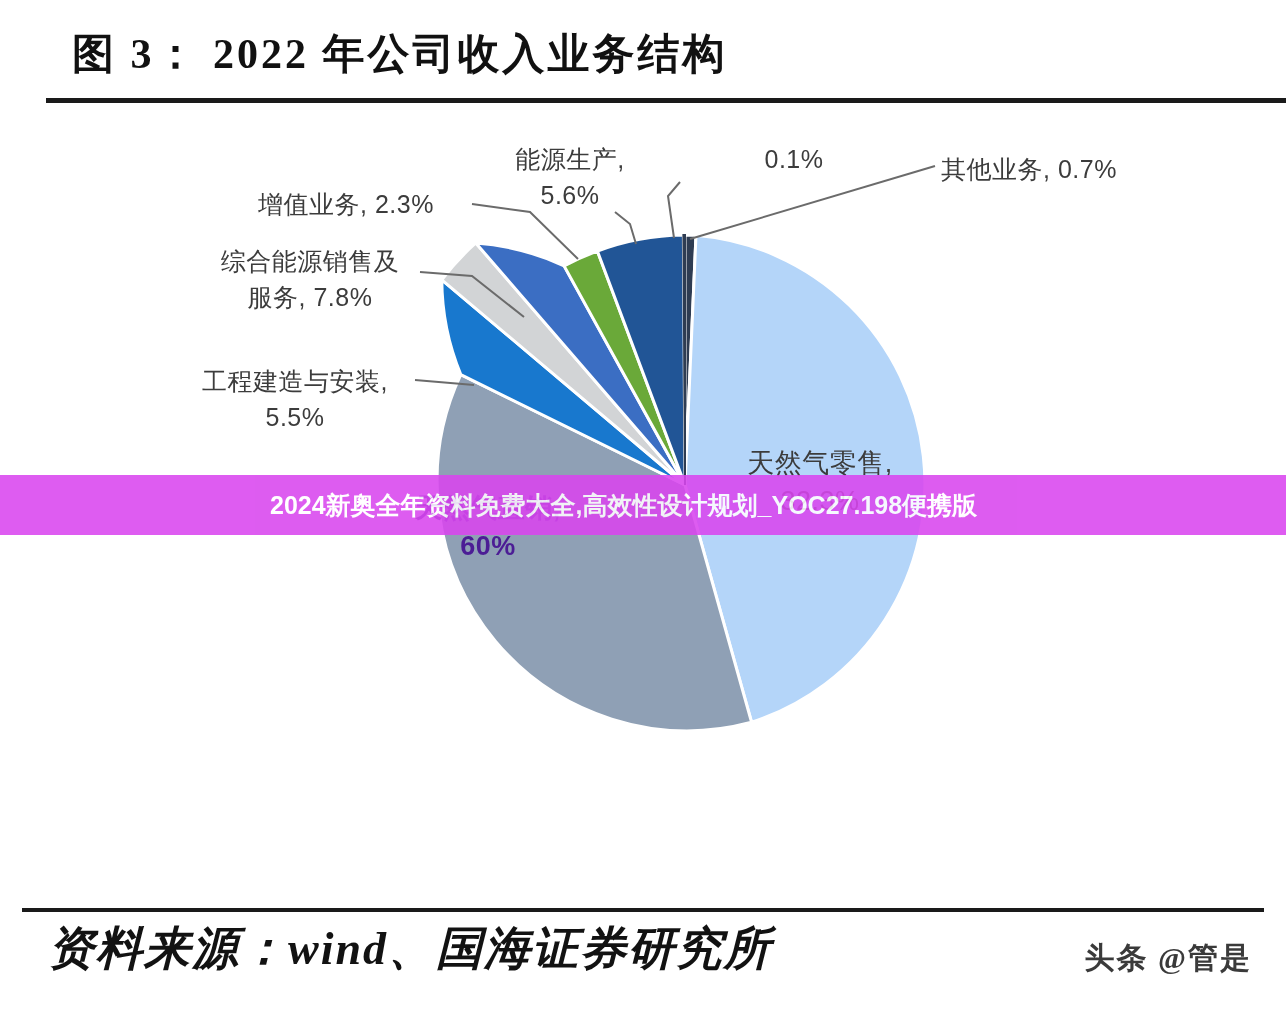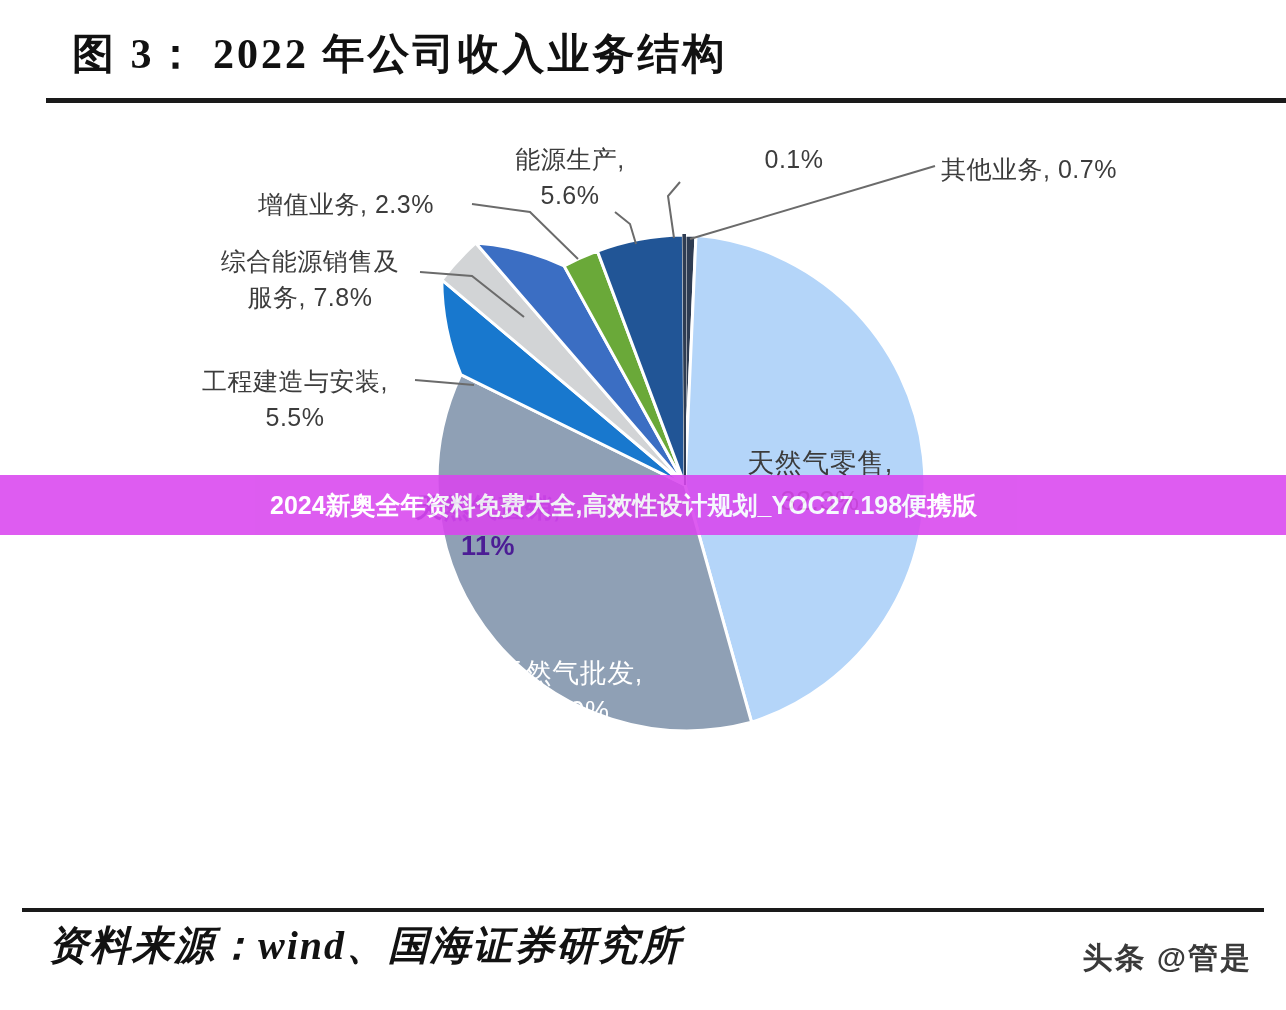--- a/index.html
+++ b/index.html
@@ -55,30 +55,30 @@
     height: 4px;
     background: #1a1a1a;
   }
   #source-note {
     position: absolute;
     left: 48px;
     top: 918px;
     font-family: "Liberation Serif", "DejaVu Serif", serif;
     font-weight: bold;
     font-style: italic;
-    font-size: 40px;
+    font-size: 46px;
     letter-spacing: 2px;
     color: #121212;
     white-space: nowrap;
   }
   #site-watermark {
     position: absolute;
     right: 34px;
     top: 938px;
-    font-family: Liberation Sans, sans-serif;
+    font-family: Liberation Serif, serif;
     font-weight: bold;
     font-size: 30px;
     letter-spacing: 2px;
     color: #2a2a2a;
     white-space: nowrap;
     opacity: 0.92;
   }
 
   
   #chart-area {
@@ -211,28 +211,24 @@
     <div class="callout centered" style="left:170px; top:260px; width:250px;">
       <div>工程建造与安装,</div>
       <div>5.5%</div>
     </div>
 
     <div class="inner-label on-light" style="left:700px; top:340px; width:240px;">
       <div>天然气零售,</div>
       <div>32.3%</div>
     </div>
 
-    <div class="inner-label on-dark" style="left:455px; top:550px; width:230px;">
-      <div>天然气批发,</div>
-      <div>22.0%</div>
-    </div>
 
     <div class="inner-label on-blue" style="left:398px; top:385px; width:180px;">
       <div>天然气直销,</div>
-      <div>11%</div>
+      <div>60%</div>
     </div>
 
   </div>
 
   <div id="banner-watermark">
     <span id="banner-text">2024新奥全年资料免费大全,高效性设计规划_YOC27.198便携版</span>
   </div>
 
   <div id="footer-rule"></div>
   <div id="source-note">资料来源：wind、国海证券研究所</div>

